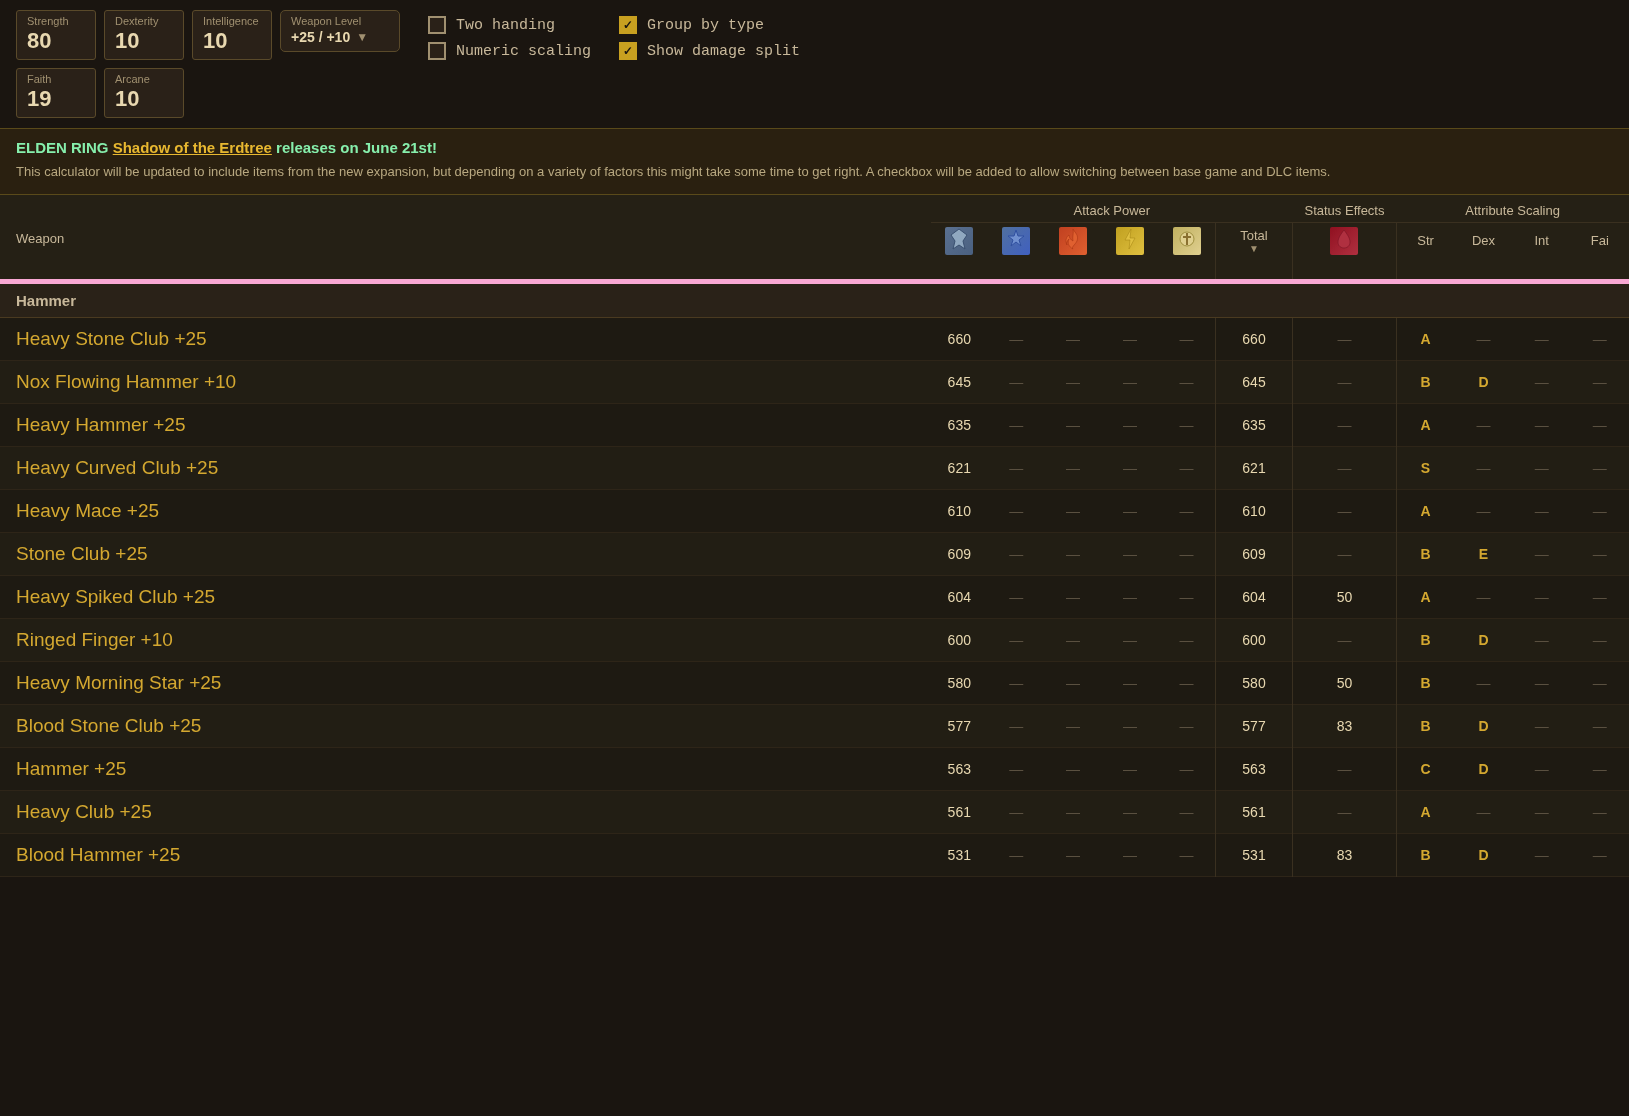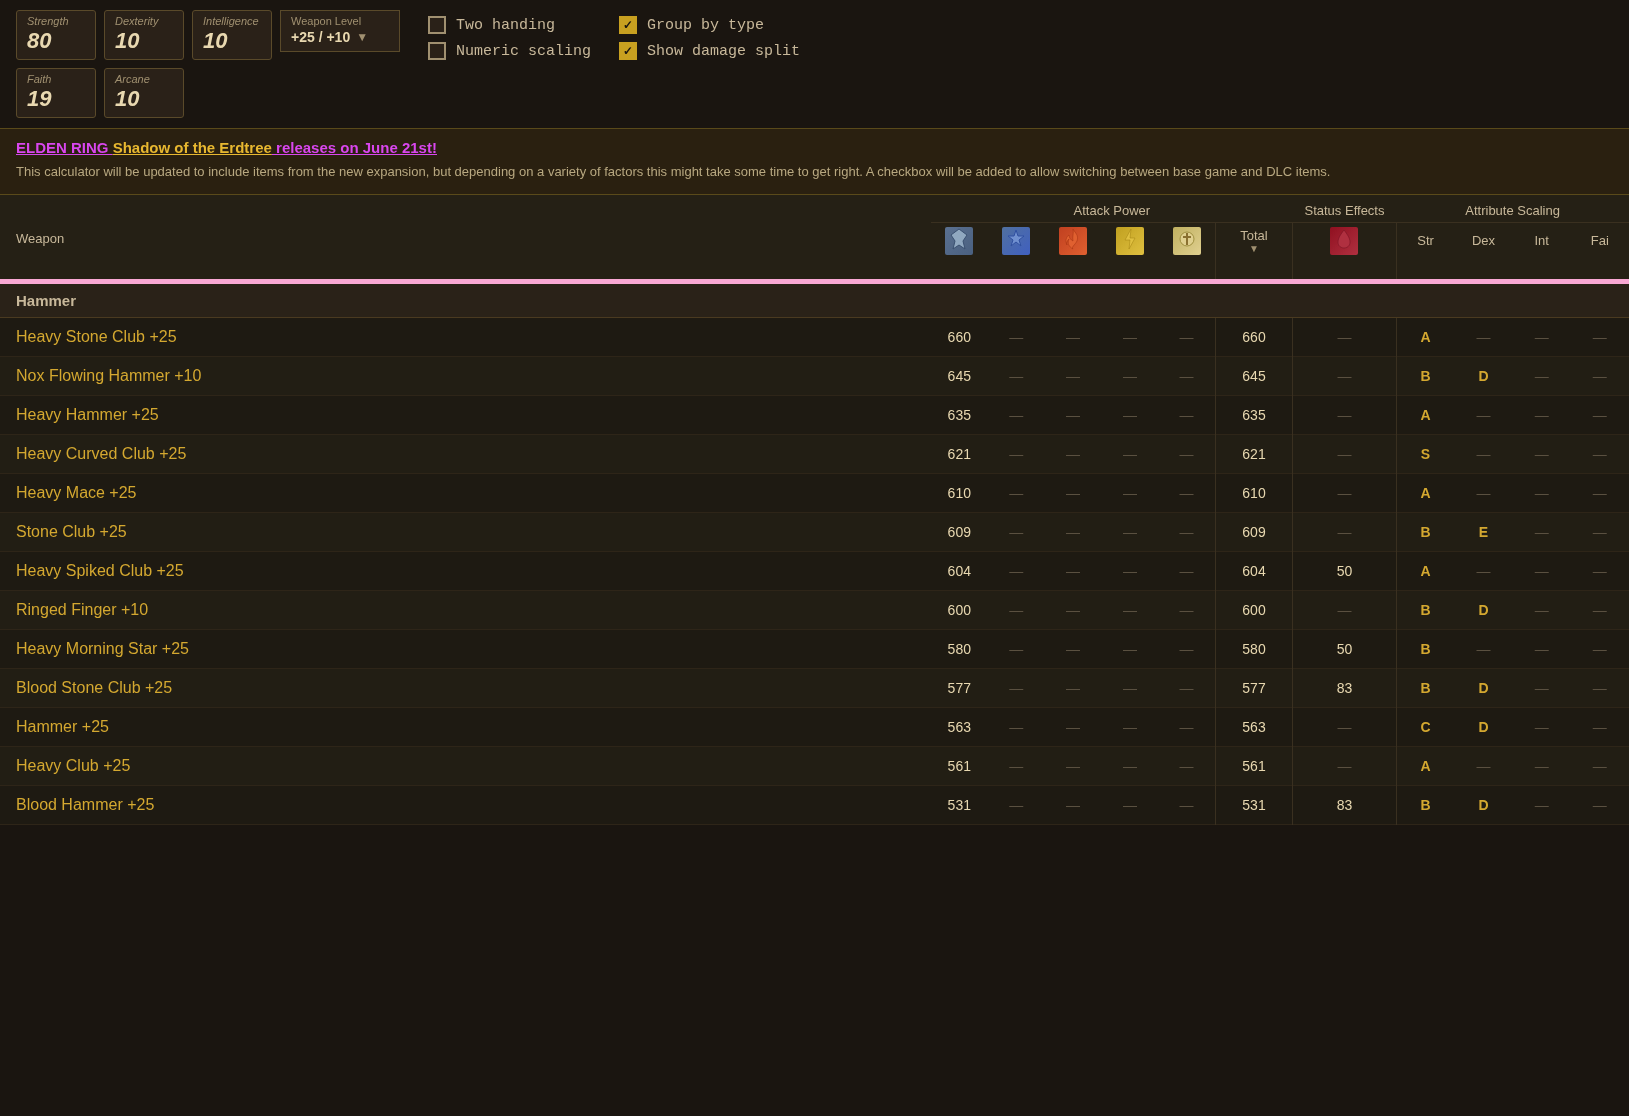--- a/index.html
+++ b/index.html
@@ -23,39 +23,38 @@
       flex-wrap: wrap;
     }
     .stat-field {
       display: flex;
       flex-direction: column;
       background: #2a2118;
       border: 1px solid #5a4a2a;
       border-radius: 3px;
       padding: 4px 10px 6px 10px;
       min-width: 80px;
-      font-style: italic;
     }
     .stat-label {
       font-size: 11px;
       color: #a09070;
       margin-bottom: 2px;
     }
     .stat-value {
       font-size: 22px;
       color: #e8d8b0;
       font-weight: bold;
       line-height: 1.1;
     }
     .weapon-level-field {
       display: flex;
       flex-direction: column;
       background: #2a2118;
       border: 1px solid #5a4a2a;
-      border-radius: 0;
+      border-radius: 5px;
       padding: 4px 10px 6px 10px;
       min-width: 120px;
     }
     .weapon-level-value {
       display: flex;
       align-items: center;
       gap: 6px;
     }
     .weapon-level-text {
       font-size: 14px;
@@ -113,22 +112,21 @@
       border-bottom: 1px solid #5a4a1a;
       padding: 10px 16px 12px 16px;
     }
     .announcement-title {
       color: #d4a020;
       font-size: 15px;
       font-weight: bold;
       margin-bottom: 6px;
     }
     .announcement-title span {
-      color: #d946ef;
-      text-decoration: underline;
+      color: #86efac;
     }
     .announcement-body {
       color: #b8a880;
       font-size: 13px;
       line-height: 1.5;
     }
 
     
     .table-container {
       width: 100%;
@@ -196,21 +194,21 @@
     tr.data-row td {
       padding: 10px 4px;
       text-align: center;
       color: #c8b89a;
       font-size: 14px;
     }
     tr.data-row td.weapon-name {
       text-align: left;
       padding-left: 16px;
       color: #d4a830;
-      font-size: 16px;
+      font-size: 19px;
       cursor: pointer;
     }
     tr.data-row td.dash {
       color: #5a5040;
     }
     tr.data-row td.grade-A { color: #d4a830; font-weight: bold; }
     tr.data-row td.grade-B { color: #d4a830; font-weight: bold; }
     tr.data-row td.grade-C { color: #d4a830; font-weight: bold; }
     tr.data-row td.grade-D { color: #d4a830; font-weight: bold; }
     tr.data-row td.grade-E { color: #d4a830; font-weight: bold; }

